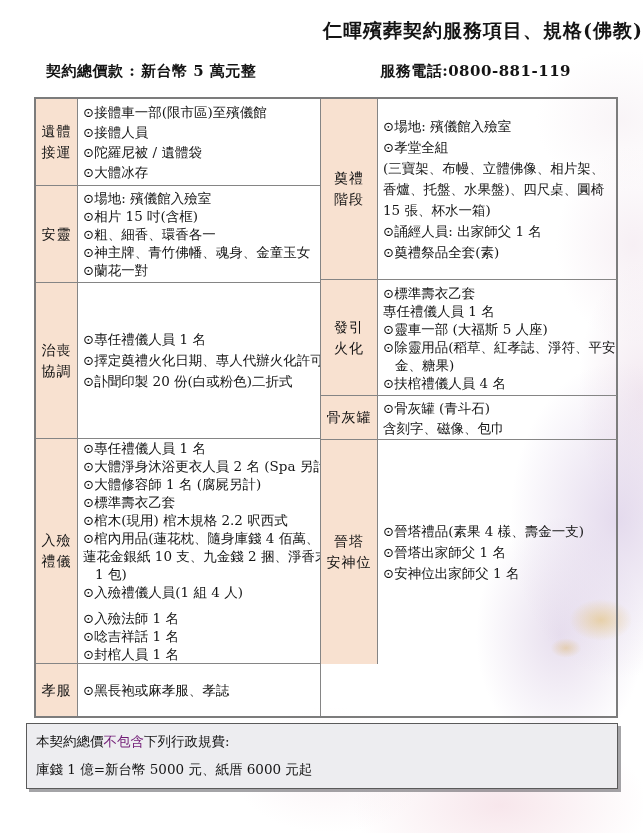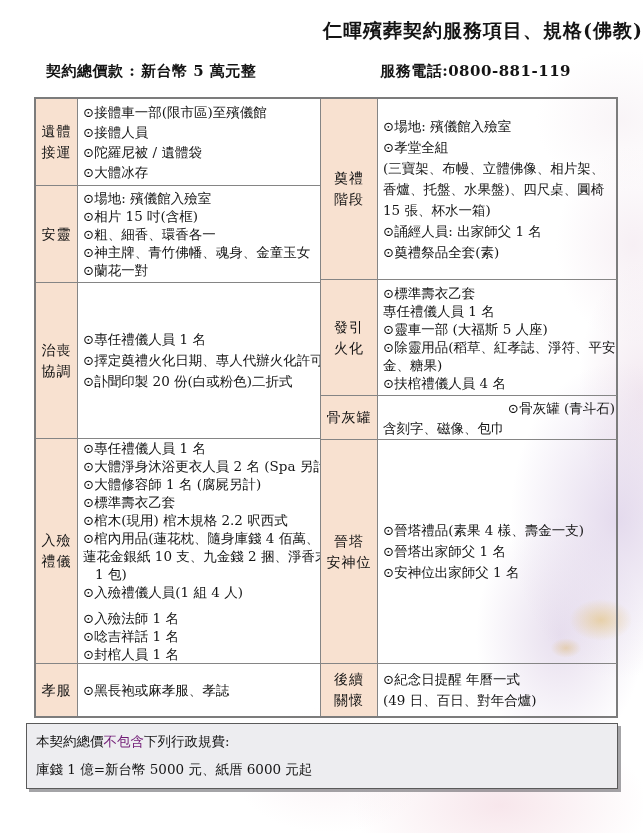--- a/index.html
+++ b/index.html
@@ -169,52 +169,42 @@
         <div class="trow" style="height: 116px;">
           <div class="label-cell">
             <div>發引</div>
             <div>火化</div>
           </div>
           <div class="content-cell">
             <div class="item-line" style="line-height: 18px;">⊙標準壽衣乙套</div>
             <div class="item-line" style="line-height: 18px;">專任禮儀人員 1 名</div>
             <div class="item-line" style="line-height: 18px;">⊙靈車一部 (大福斯 5 人座)</div>
             <div class="item-line" style="line-height: 18px;">⊙除靈用品(稻草、紅孝誌、淨符、平安</div>
-            <div class="item-line" style="line-height: 18px;">金、糖果)</div>
+            <div class="item-line" style="line-height: 18px; margin-left: 12px;">金、糖果)</div>
             <div class="item-line" style="line-height: 18px;">⊙扶棺禮儀人員 4 名</div>
           </div>
         </div>
         <div class="trow" style="height: 44px;">
           <div class="label-cell">
             <div>骨灰罐</div>
           </div>
           <div class="content-cell">
-            <div class="item-line" style="line-height: 20px; text-align: right;">⊙骨灰罐 (青斗石)</div>
+            <div class="item-line" style="line-height: 20px;">⊙骨灰罐 (青斗石)</div>
             <div class="item-line" style="line-height: 20px;">含刻字、磁像、包巾</div>
           </div>
         </div>
         <div class="trow" style="height: 224px;">
           <div class="label-cell">
             <div>晉塔</div>
             <div>安神位</div>
           </div>
           <div class="content-cell">
             <div class="item-line" style="line-height: 21px;">⊙晉塔禮品(素果 4 樣、壽金一支)</div>
             <div class="item-line" style="line-height: 21px;">⊙晉塔出家師父 1 名</div>
             <div class="item-line" style="line-height: 21px;">⊙安神位出家師父 1 名</div>
-          </div>
-        </div>
-        <div class="trow" style="height: 52px;">
-          <div class="label-cell">
-            <div>後續</div>
-            <div>關懷</div>
-          </div>
-          <div class="content-cell">
-            <div class="item-line" style="line-height: 21px;">⊙紀念日提醒 年曆一式</div>
-            <div class="item-line" style="line-height: 21px;">(49 日、百日、對年合爐)</div>
           </div>
         </div>
       </div>
   </div>
 
   <div class="footer-box">
     <div class="footer-line1">
       <span>本契約總價</span><span class="red">不包含</span><span>下列行政規費:</span>
     </div>
     <div class="footer-line">庫錢 1 億=新台幣 5000 元、紙厝 6000 元起</div>

